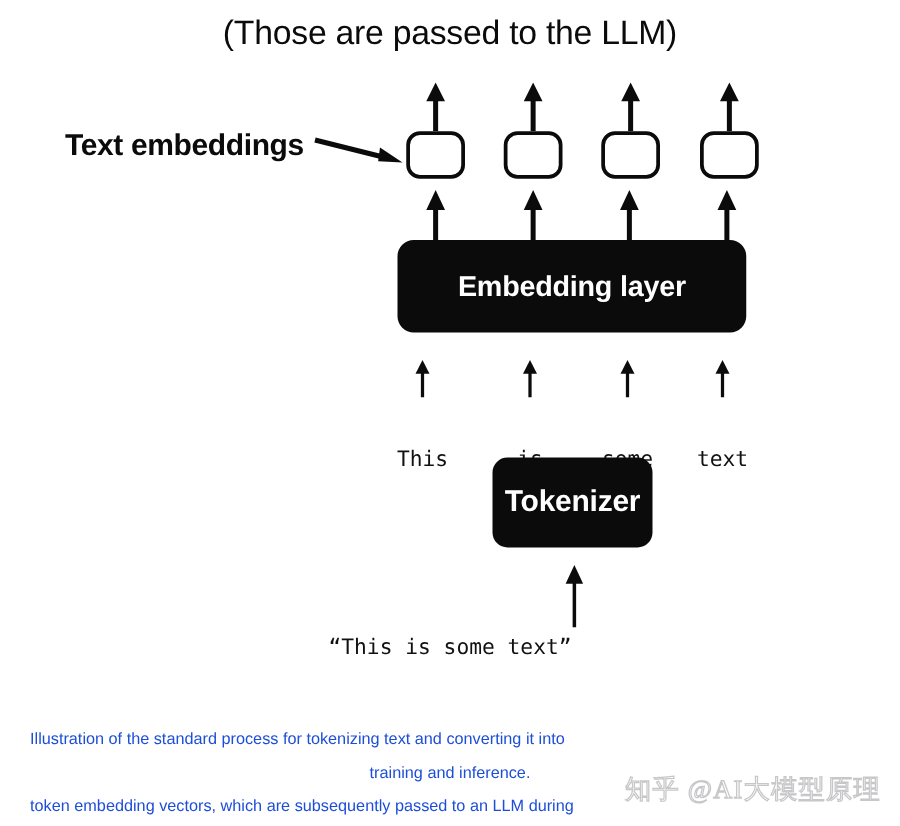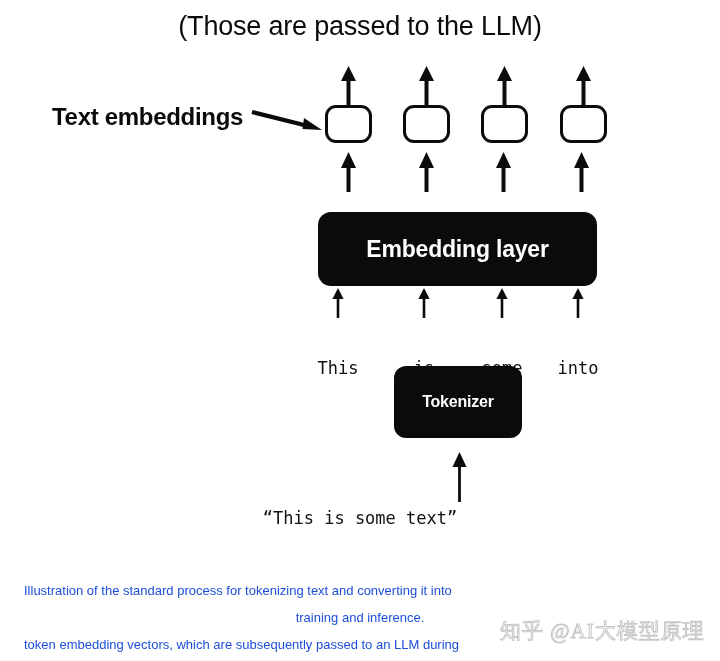--- a/index.html
+++ b/index.html
@@ -87,28 +87,27 @@
     font-weight: bold;
     box-sizing: border-box;
   }
   .block-embedding {
     left: 318px;
     top: 192px;
     width: 279px;
     height: 74px;
     font-size: 23px;
     letter-spacing: -0.2px;
-    margin-top: 20px;
   }
   .block-tokenizer {
     left: 394px;
     top: 366px;
     width: 128px;
     height: 72px;
-    font-size: 16px;
+    font-size: 24px;
     letter-spacing: -0.2px;
     border-radius: 12px;
   }
 
   
   .token {
     position: absolute;
     top: 322px;
     font-family: "DejaVu Sans Mono", "Liberation Mono", monospace;
     font-size: 17px;
@@ -256,21 +255,21 @@
   <div class="arrow-up" style="left:571px; top:288px;">
     <svg width="14" height="30" viewBox="0 0 14 30">
       <path d="M7 30 L7 9" stroke="#0b0b0b" stroke-width="2.6" fill="none"></path>
       <path d="M7 0 L12.6 11 L1.4 11 Z" fill="#0b0b0b"></path>
     </svg>
   </div>
 
   <div class="token" style="left:338px;">This</div>
   <div class="token" style="left:424px;">is</div>
   <div class="token" style="left:502px;">some</div>
-  <div class="token" style="left:578px;">into</div>
+  <div class="token" style="left:578px;">text</div>
 
   <div class="block block-tokenizer">Tokenizer</div>
 
   <div class="arrow-up" style="left:451px; top:452px;">
     <svg width="17" height="50" viewBox="0 0 17 50">
       <path d="M8.5 50 L8.5 12" stroke="#0b0b0b" stroke-width="2.8" fill="none"></path>
       <path d="M8.5 0 L15.5 15 L1.5 15 Z" fill="#0b0b0b"></path>
     </svg>
   </div>
 

